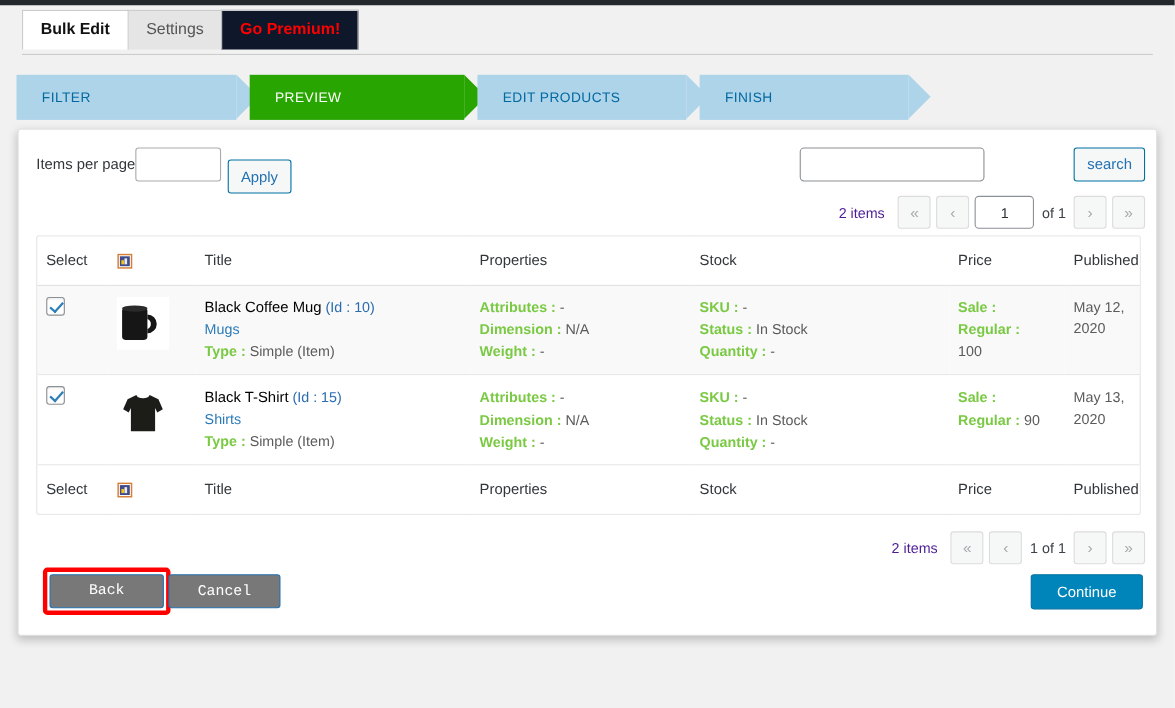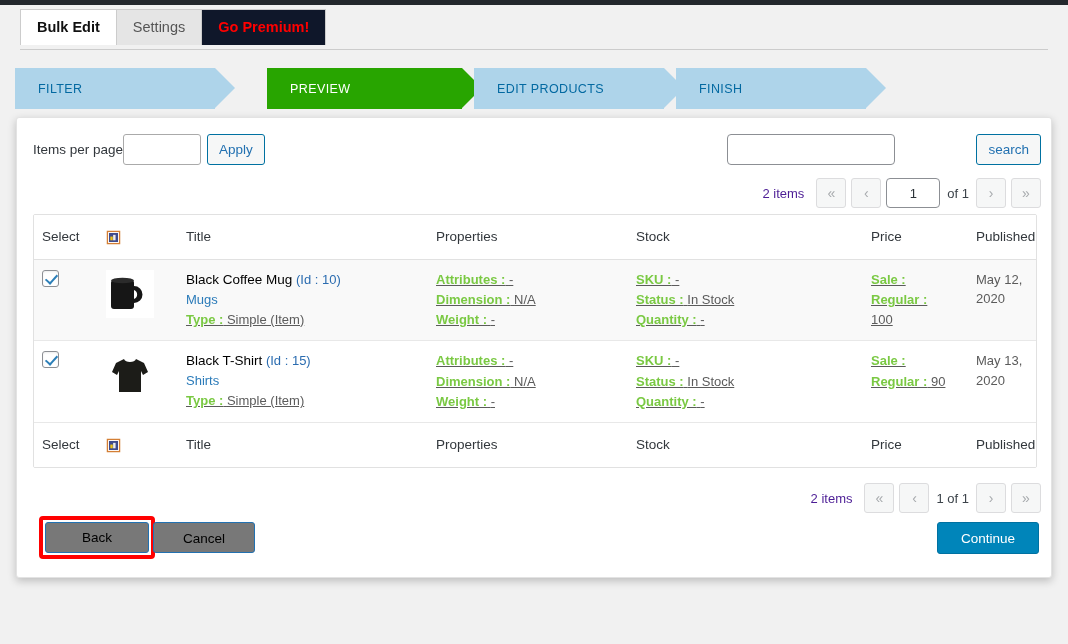--- a/index.html
+++ b/index.html
@@ -91,21 +91,21 @@
   .step::after {
     content: "";
     position: absolute;
     right: -20px; top: 0;
     width: 0; height: 0;
     border-top: 20.5px solid transparent;
     border-bottom: 20.5px solid transparent;
     border-left: 20px solid #aed4ea;
   }
   .step.s1 { width: 200px; }
-  .step.s2 { width: 195px; margin-left: 40px; }
+  .step.s2 { width: 195px; }
   .step.s3 { width: 190px; }
   .step.s4 { width: 190px; }
   .step.current { background: #28a500; color: #fff; font-weight: normal; }
   .step.current::after { border-left-color: #28a500; }
 
   
   .card {
     position: absolute;
     top: 117px; left: 16px;
     width: 1036px; height: 461px;
@@ -142,21 +142,21 @@
     padding: 0 11px;
     border: 1px solid #0071a1;
     border-radius: 3px;
     background: #f6f7f7;
     color: #2271b1;
     font-family: "Liberation Sans", sans-serif;
     font-size: 13.5px;
     cursor: pointer;
     line-height: 29px;
   }
-  .btn-apply { left: 190px; top: 0; }
+  .btn-apply { left: 190px; top: 11px; }
 
   .search-input {
     position: absolute;
     right: 156px; top: 0;
     width: 168px; height: 31px;
     border: 1px solid #8c8f94;
     border-radius: 4px;
     background: #fff;
     font-family: "Liberation Sans", sans-serif;
     font-size: 13px;
@@ -260,31 +260,31 @@
   }
 
   .img-icon { display: inline-block; width: 15px; height: 15px; vertical-align: middle; }
 
   .thumb { width: 48px; height: 48px; display: block; }
 
   .ptitle { color: #000000; font-size: 13.5px; line-height: 1.45; }
   .pid { color: #2b6cb0; }
   .pcat { color: #2b7bb9; display: block; line-height: 1.55; cursor: pointer; }
   .lbl { color: #7ac943; font-weight: bold; }
-  .lbl-row { line-height: 1.55; color: #5b5b5b; text-decoration: underline; }
+  .lbl-row { line-height: 1.55; color: #5b5b5b; }
   .val { color: #5b5b5b; }
   .pub { color: #5b5b5b; line-height: 1.5; }
   .btn-gray {
     height: 31px;
     padding: 0 22px;
     border: 1px solid #2271b1;
     border-radius: 3px;
     background: #787878;
-    color: #000000;
-    font-family: Liberation Sans, sans-serif;
+    color: #ffffff;
+    font-family: Liberation Mono, monospace;
     font-size: 13.5px;
     cursor: pointer;
     line-height: 29px;
   }
   .back-highlight {
     position: absolute;
     left: 22px; top: 398px;
     width: 116px; height: 43px;
     border: 4px solid #ff0000;
     border-radius: 4px;

